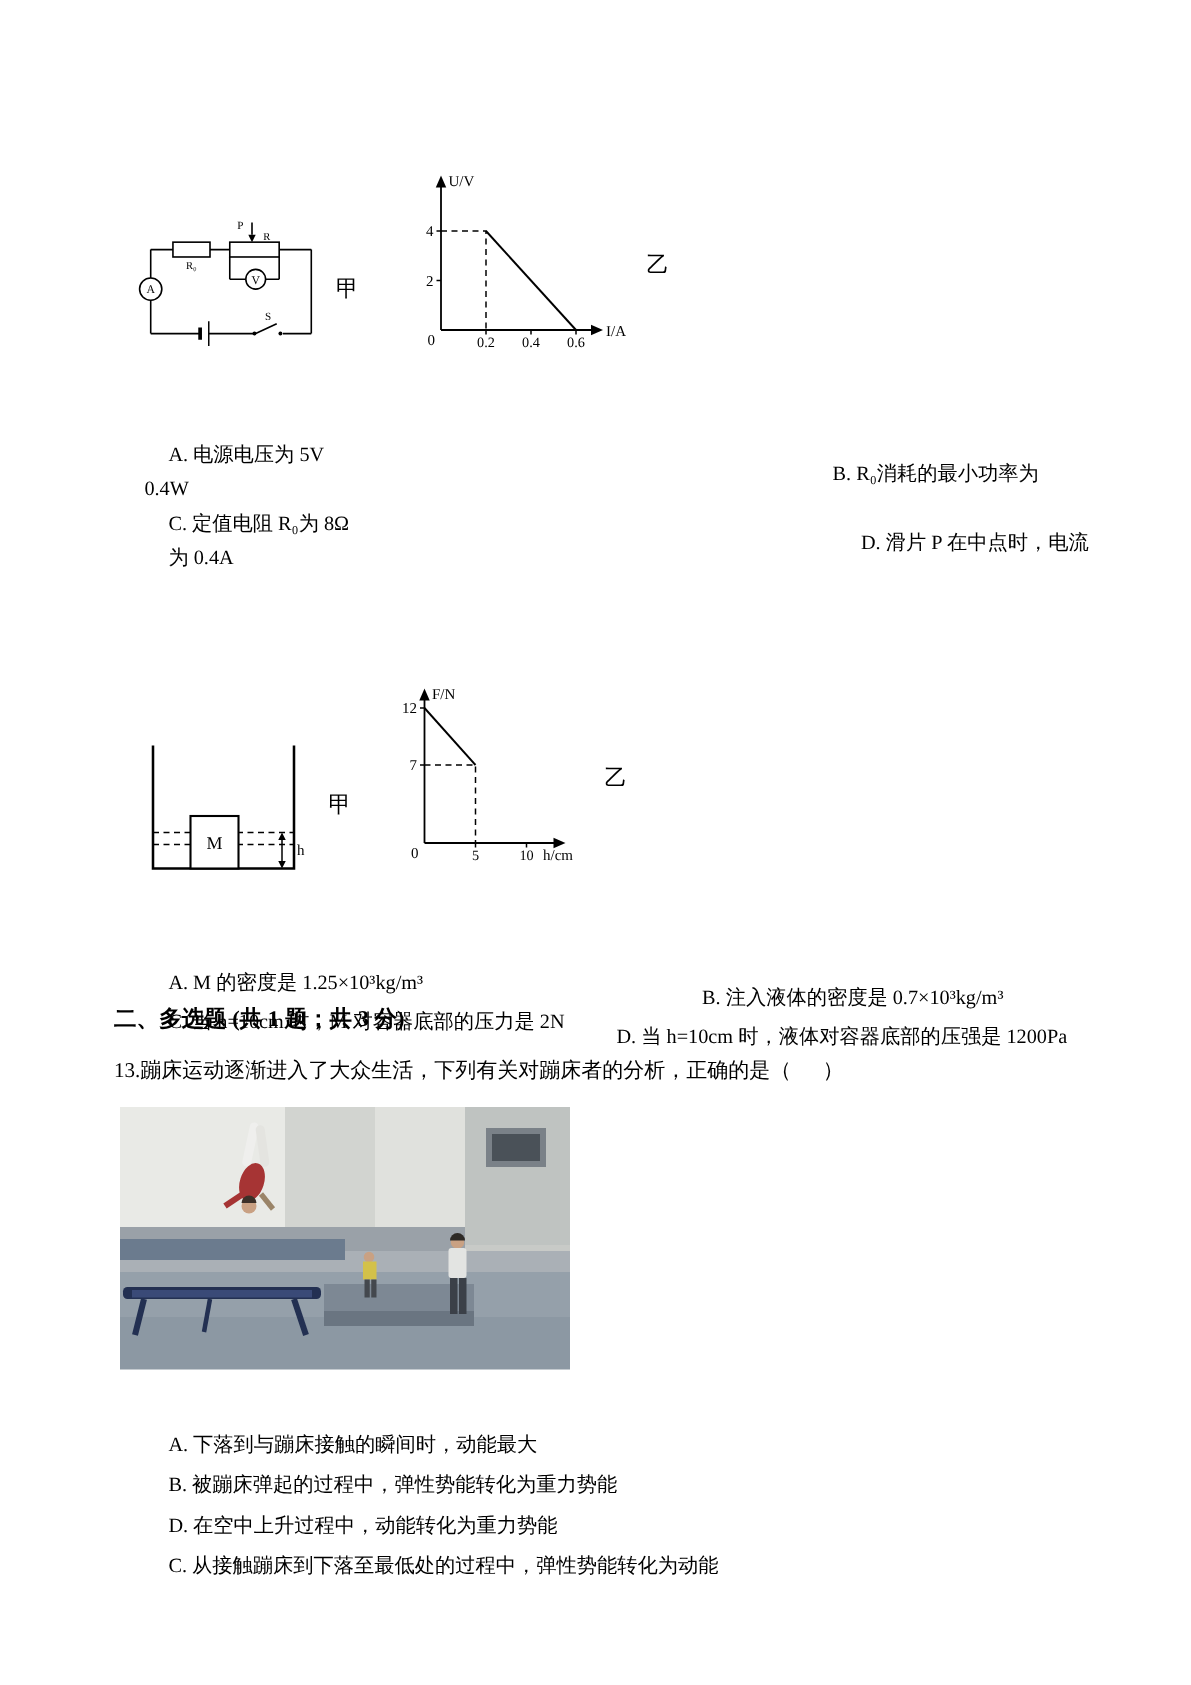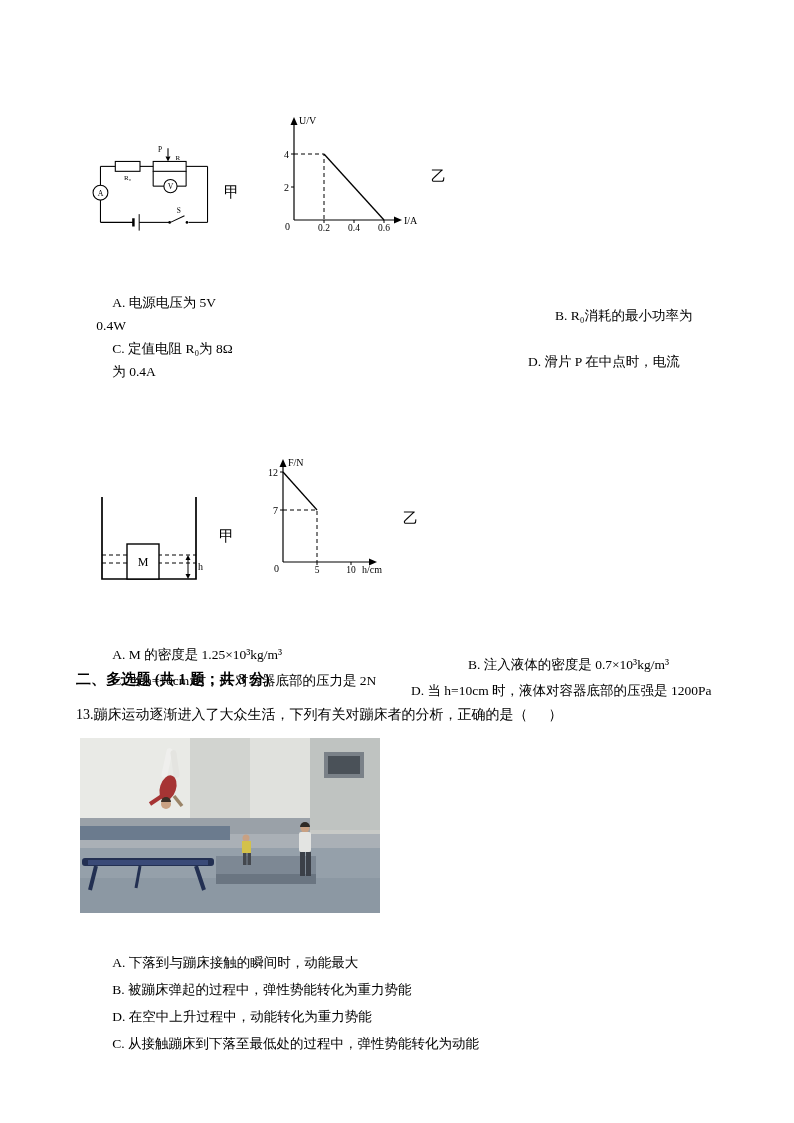--- a/index.html
+++ b/index.html
@@ -99,21 +99,21 @@
   <div class="abs q11o" style="left:76px;top:268px;width:690px;">
     <div class="opt-row">
       <span class="ind">A. 电源电压为 5V</span>
       <span class="col2" style="left:479px;">B. R₀消耗的最小功率为</span>
     </div>
     <div class="opt-row">
       <span>0.4W</span>
     </div>
     <div class="opt-row">
       <span class="ind">C. 定值电阻 R₀为 8Ω</span>
-      <span class="col2" style="left:452px;">D. 滑片 P 在中点时，电流</span>
+      <span class="col2" style="left:498px;">D. 滑片 P 在中点时，电流</span>
     </div>
     <div class="opt-row">
       <span class="ind">为 0.4A</span>
     </div>
   </div>
 
 
   <div class="abs fig-row" style="left:84px;top:450px;gap:18px;">
 
     <figure class="figblock">

